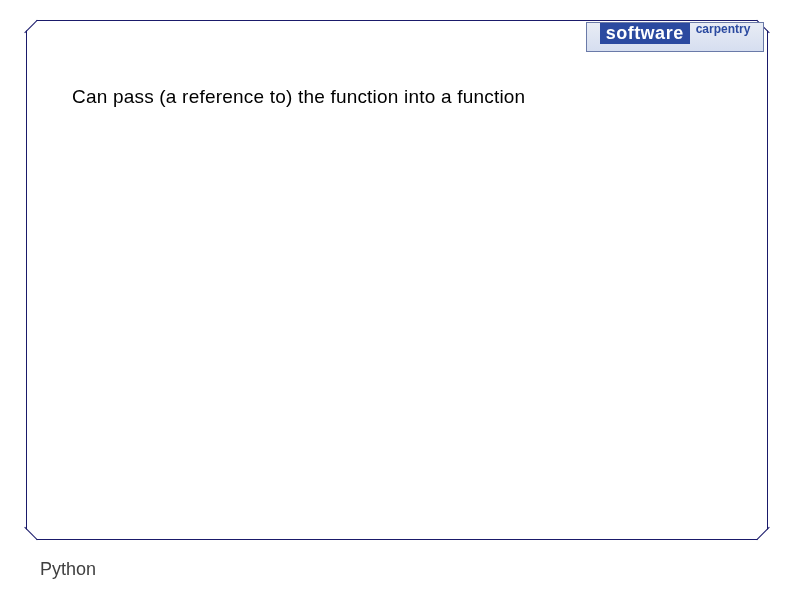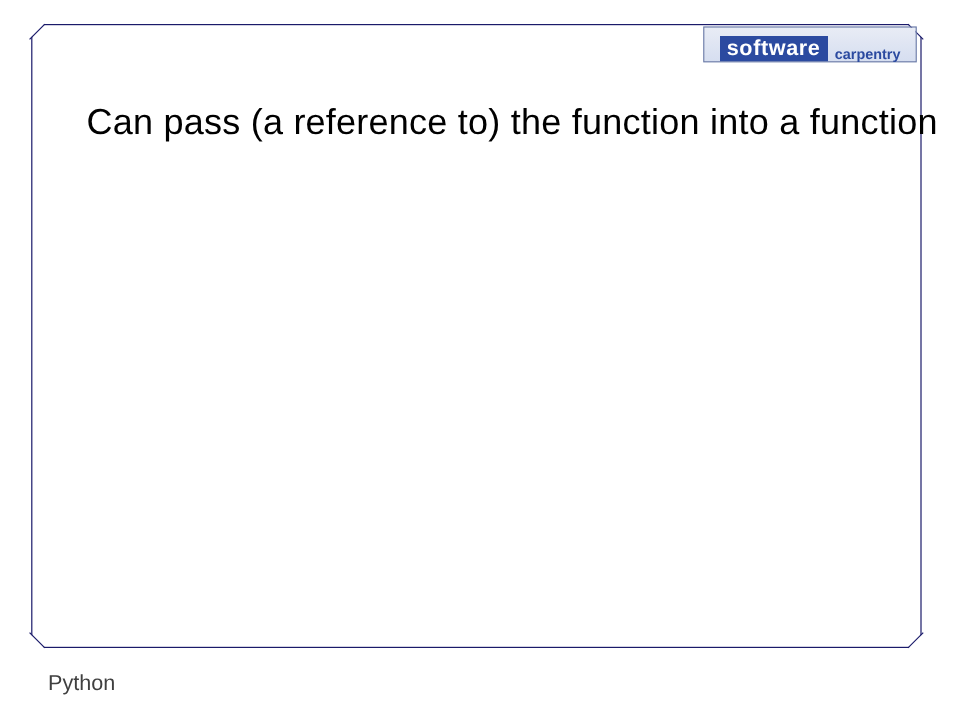--- a/index.html
+++ b/index.html
@@ -40,21 +40,21 @@
 
   .logo {
     position: absolute;
     right: 30px;
     top: 22px;
     width: 178px;
     height: 30px;
     border: 1px solid #6a7aa8;
     background: linear-gradient(#e8ecf5, #d6def0);
     display: flex;
-    align-items: flex-end;
+    align-items: flex-start;
     justify-content: center;
     gap: 6px;
     margin-left: 16px;
   }
   .logo .sw {
     font-family: Arial, sans-serif;
     font-weight: bold;
     font-size: 18px;
     color: #ffffff;
     background: #2b4aa0;
@@ -67,21 +67,21 @@
     font-weight: bold;
     font-size: 12px;
     color: #2b4aa0;
     line-height: 1;
   }
 
   .headline {
     position: absolute;
     left: 72px;
     top: 86px;
-    font-size: 30px;
+    font-size: 19px;
     color: #000;
     letter-spacing: 0.2px;
   }
 
   .footer-left {
     position: absolute;
     left: 40px;
     bottom: 15px;
     font-size: 18px;
     color: #404040;

